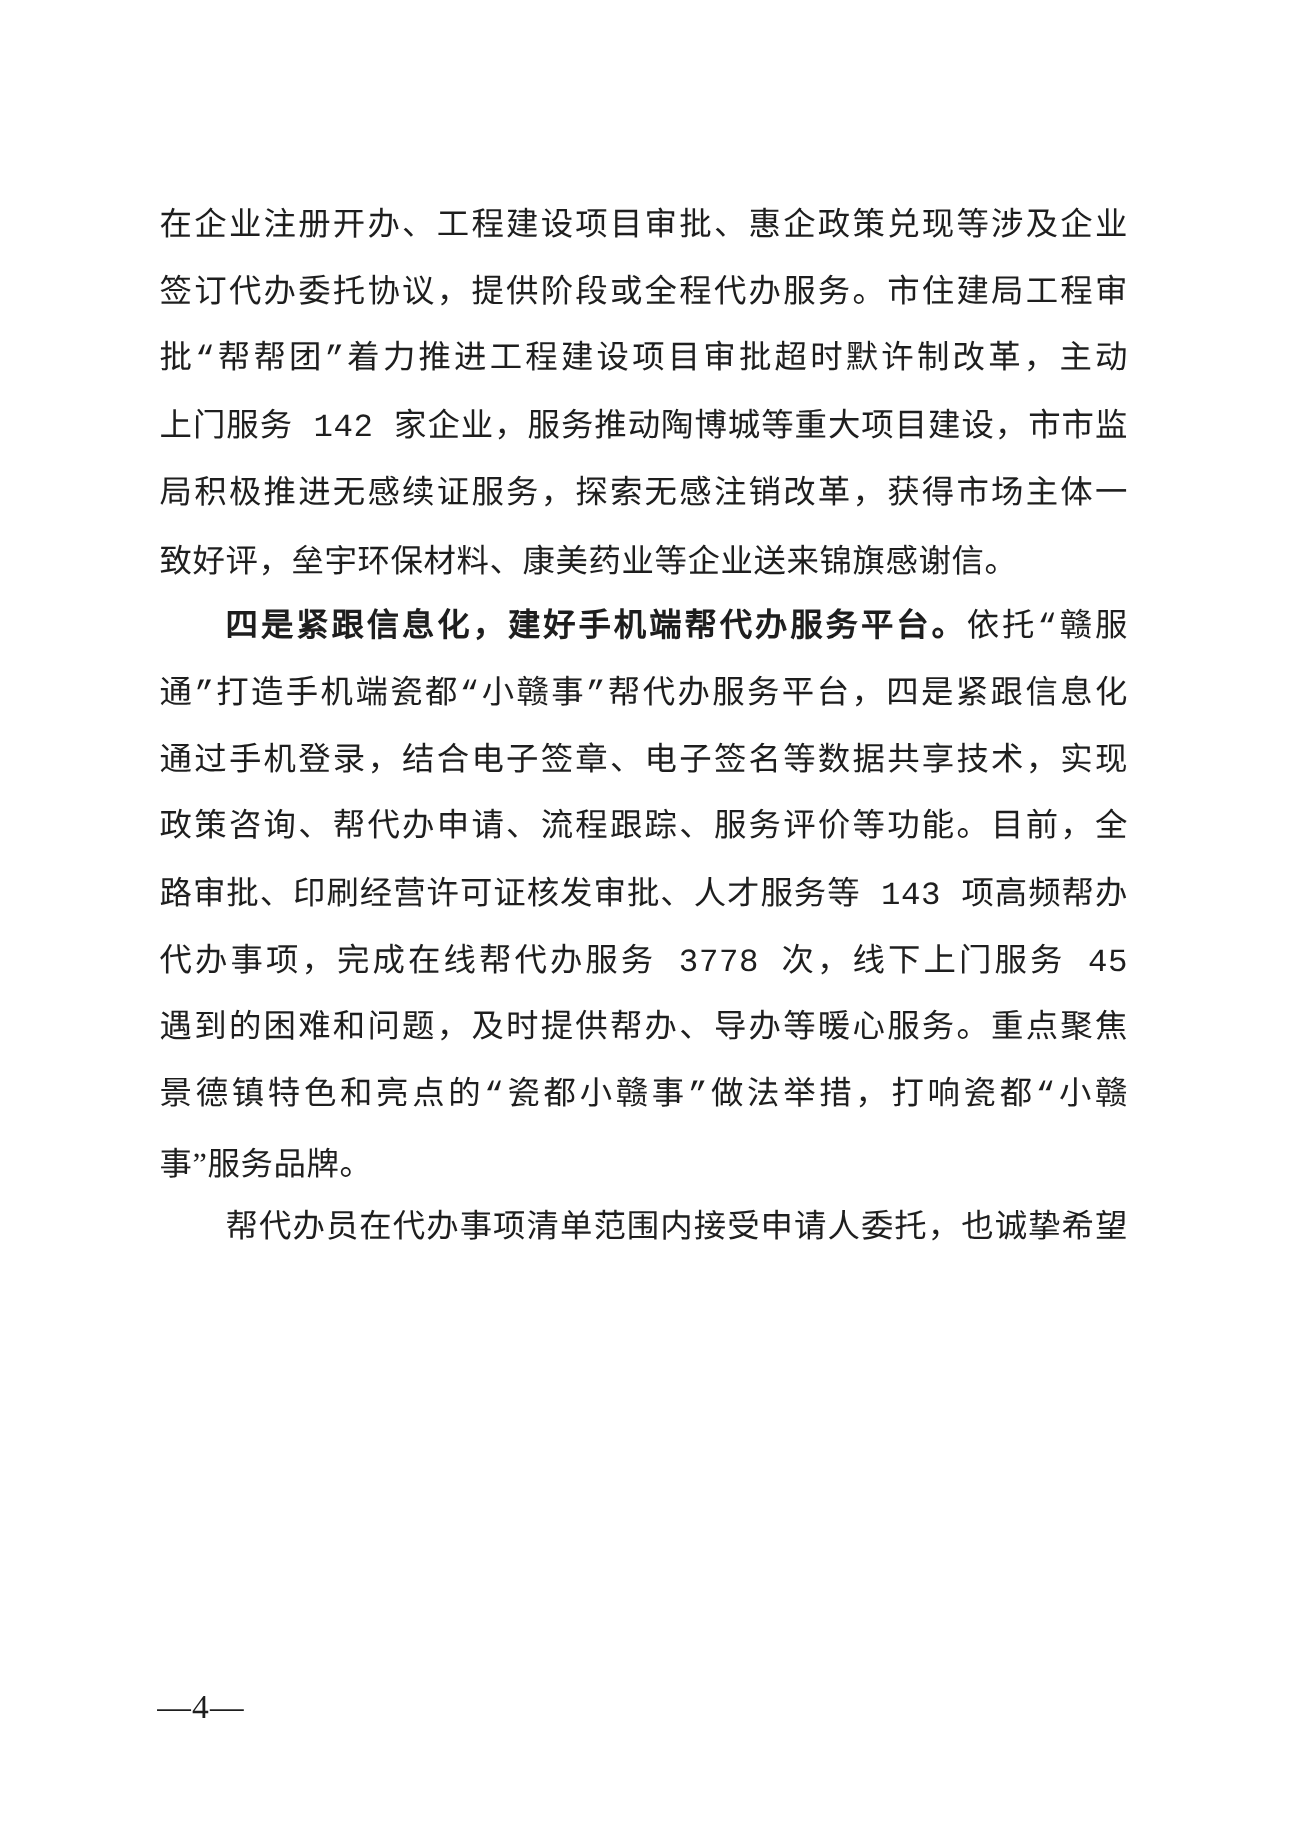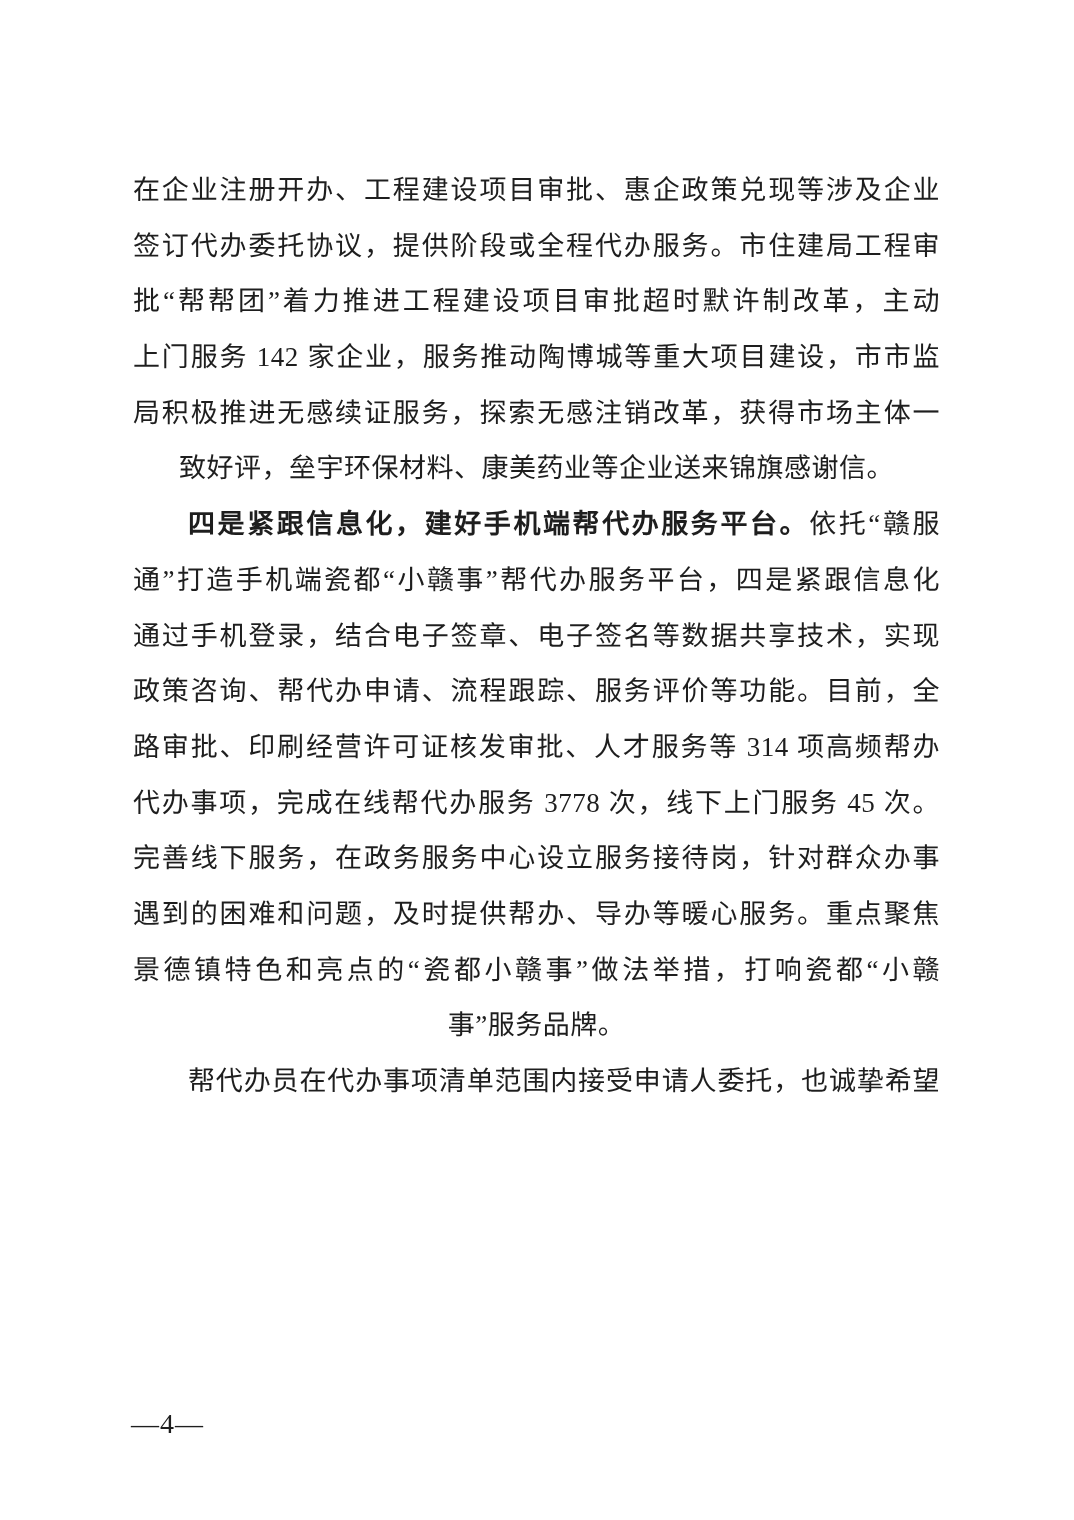--- a/index.html
+++ b/index.html
@@ -21,26 +21,27 @@
     position: absolute;
     left: 133px;
     top: 163px;
     width: 807px;
   }
   .line {
     height: 55.7px;
     line-height: 55.7px;
     font-size: 27px;
     letter-spacing: 0.5px;
-    text-align: center;
+    text-align: left;
     overflow: hidden;
   }
   .line.j {
     text-align: justify;
     text-align-last: justify;
+    font-family: Liberation Mono, monospace;
   }
   .line.ind {
     text-indent: 55px;
   }
   .seg-b {
     font-weight: 700;
   }
   .page-number {
     position: absolute;
     left: 131px;
@@ -59,22 +60,21 @@
       <div class="line j"><span class="seg-n">在企业注册开办、工程建设项目审批、惠企政策兑现等涉及企业</span></div>
       <div class="line j"><span class="seg-n">签订代办委托协议，提供阶段或全程代办服务。市住建局工程审</span></div>
       <div class="line j"><span class="seg-n">批“帮帮团”着力推进工程建设项目审批超时默许制改革，主动</span></div>
       <div class="line j"><span class="seg-n">上门服务 142 家企业，服务推动陶博城等重大项目建设，市市监</span></div>
       <div class="line j"><span class="seg-n">局积极推进无感续证服务，探索无感注销改革，获得市场主体一</span></div>
       <div class="line"><span class="seg-n">致好评，垒宇环保材料、康美药业等企业送来锦旗感谢信。</span></div>
       <div class="line j ind"><span class="seg-b">四是紧跟信息化，建好手机端帮代办服务平台。</span><span class="seg-n">依托“赣服</span></div>
       <div class="line j"><span class="seg-n">通”打造手机端瓷都“小赣事”帮代办服务平台，四是紧跟信息化</span></div>
       <div class="line j"><span class="seg-n">通过手机登录，结合电子签章、电子签名等数据共享技术，实现</span></div>
       <div class="line j"><span class="seg-n">政策咨询、帮代办申请、流程跟踪、服务评价等功能。目前，全</span></div>
-      <div class="line j"><span class="seg-n">路审批、印刷经营许可证核发审批、人才服务等 314 项高频帮办</span></div>
+      <div class="line j"><span class="seg-n">路审批、印刷经营许可证核发审批、人才服务等 143 项高频帮办</span></div>
       <div class="line j"><span class="seg-n">代办事项，完成在线帮代办服务 3778 次，线下上门服务 45 次。</span></div>
-      <div class="line j"><span class="seg-n">完善线下服务，在政务服务中心设立服务接待岗，针对群众办事</span></div>
       <div class="line j"><span class="seg-n">遇到的困难和问题，及时提供帮办、导办等暖心服务。重点聚焦</span></div>
       <div class="line j"><span class="seg-n">景德镇特色和亮点的“瓷都小赣事”做法举措，打响瓷都“小赣</span></div>
       <div class="line"><span class="seg-n">事”服务品牌。</span></div>
       <div class="line j ind"><span class="seg-n">帮代办员在代办事项清单范围内接受申请人委托，也诚挚希望</span></div>
     </div>
   <div class="page-number">—4—</div>
 </div>
 
 </body></html>

